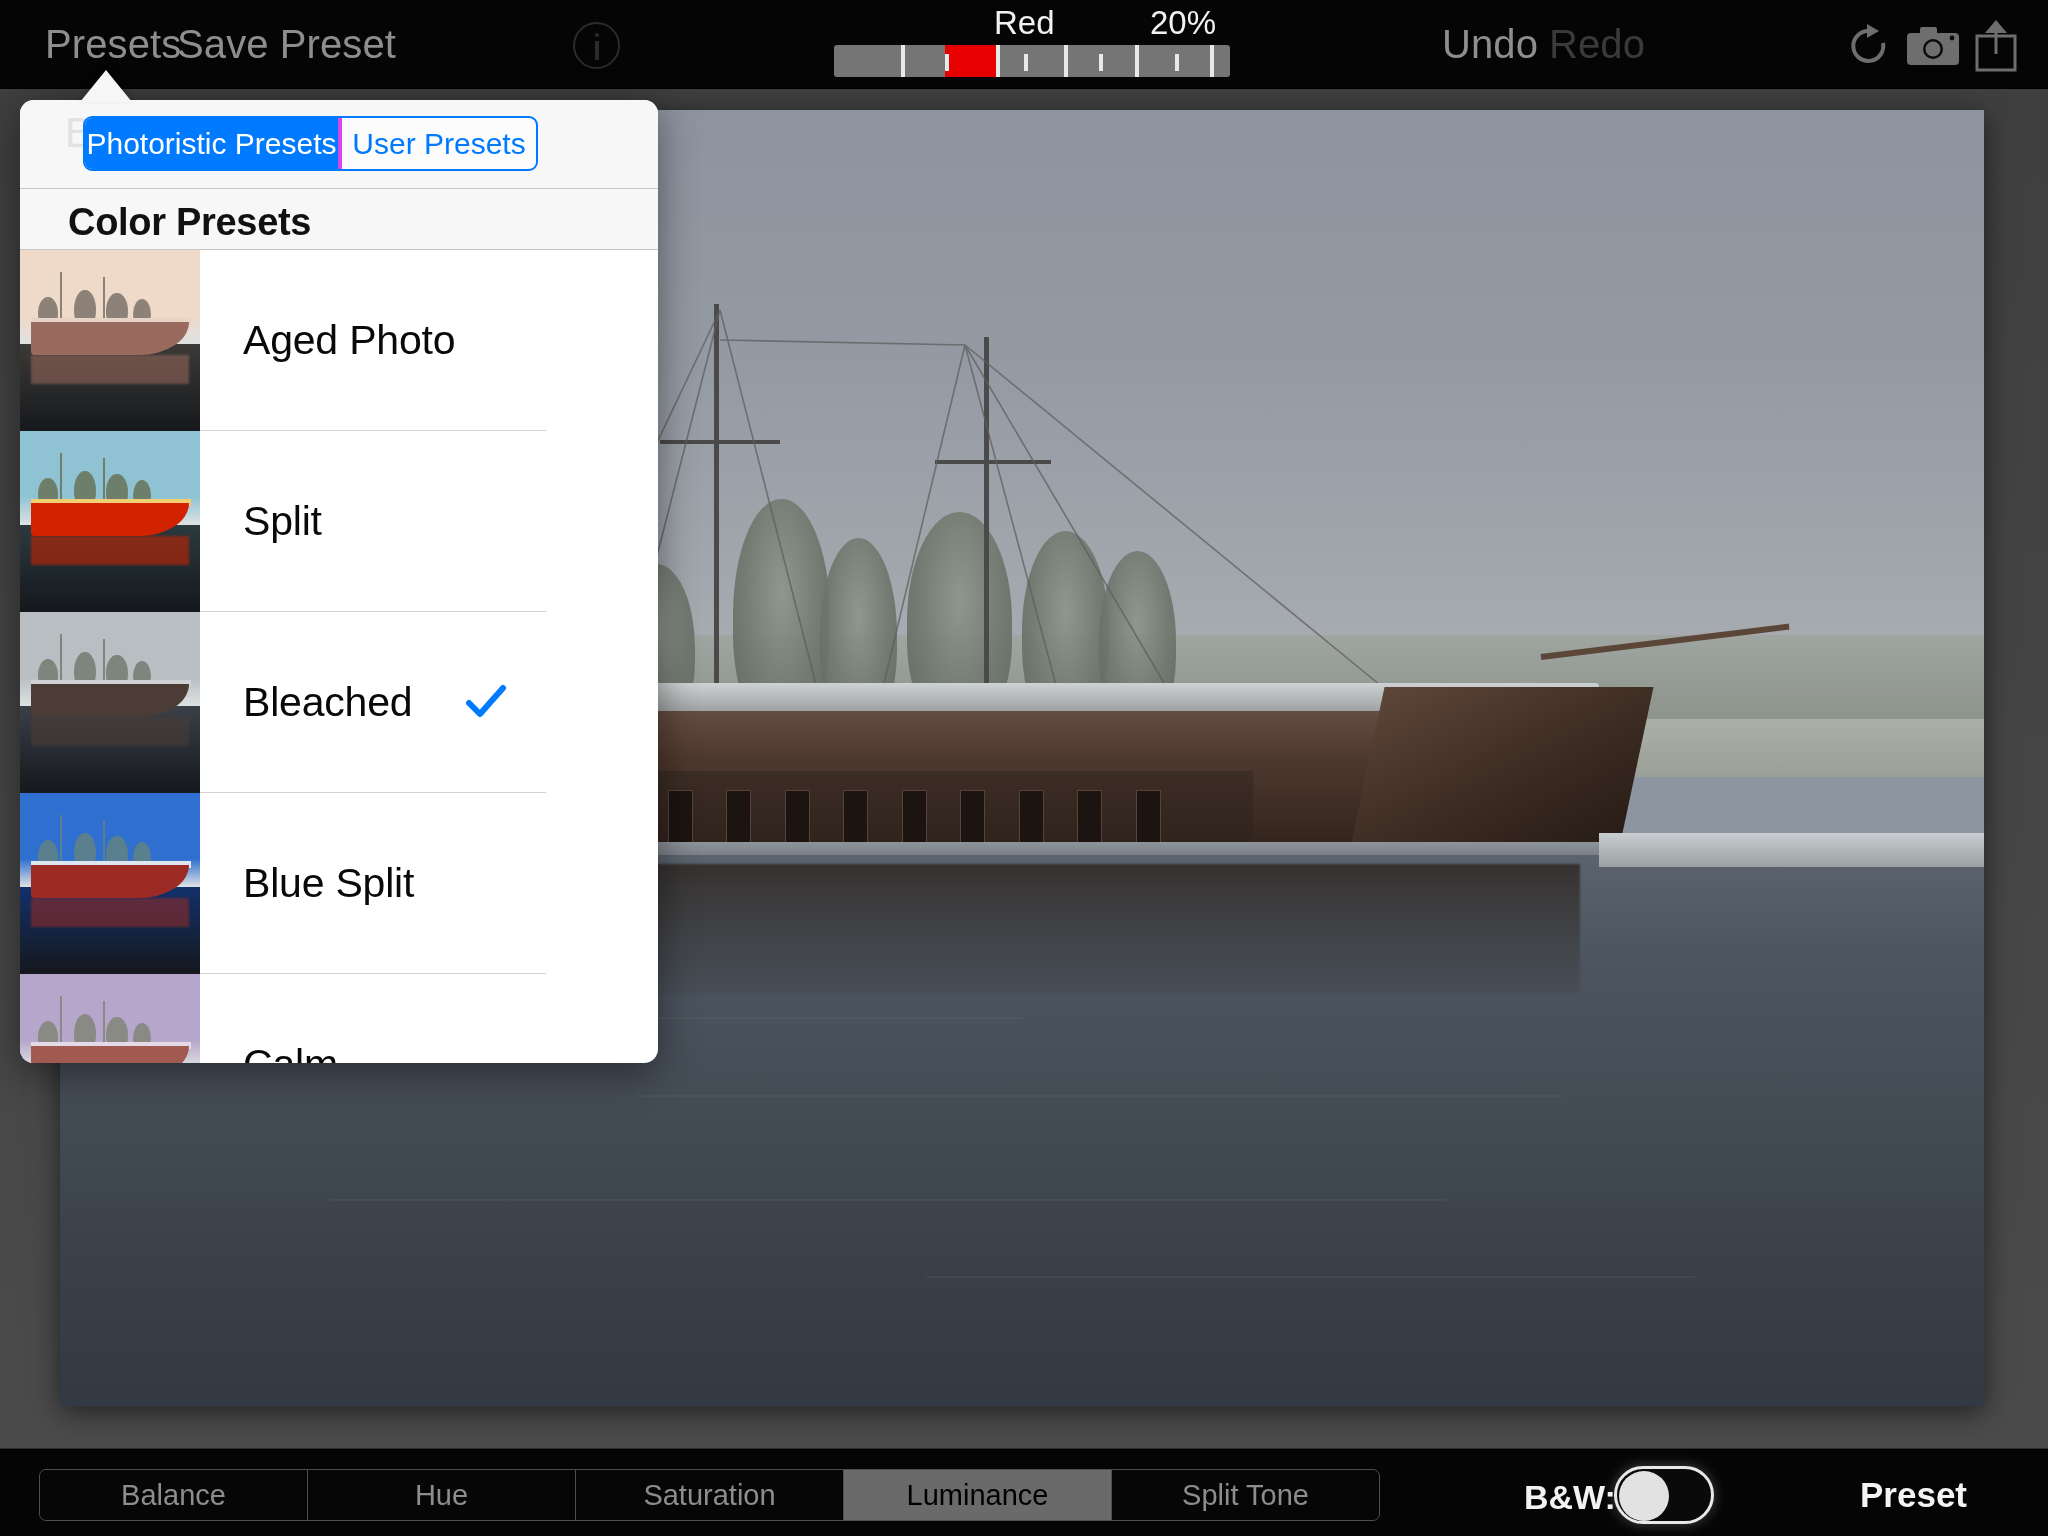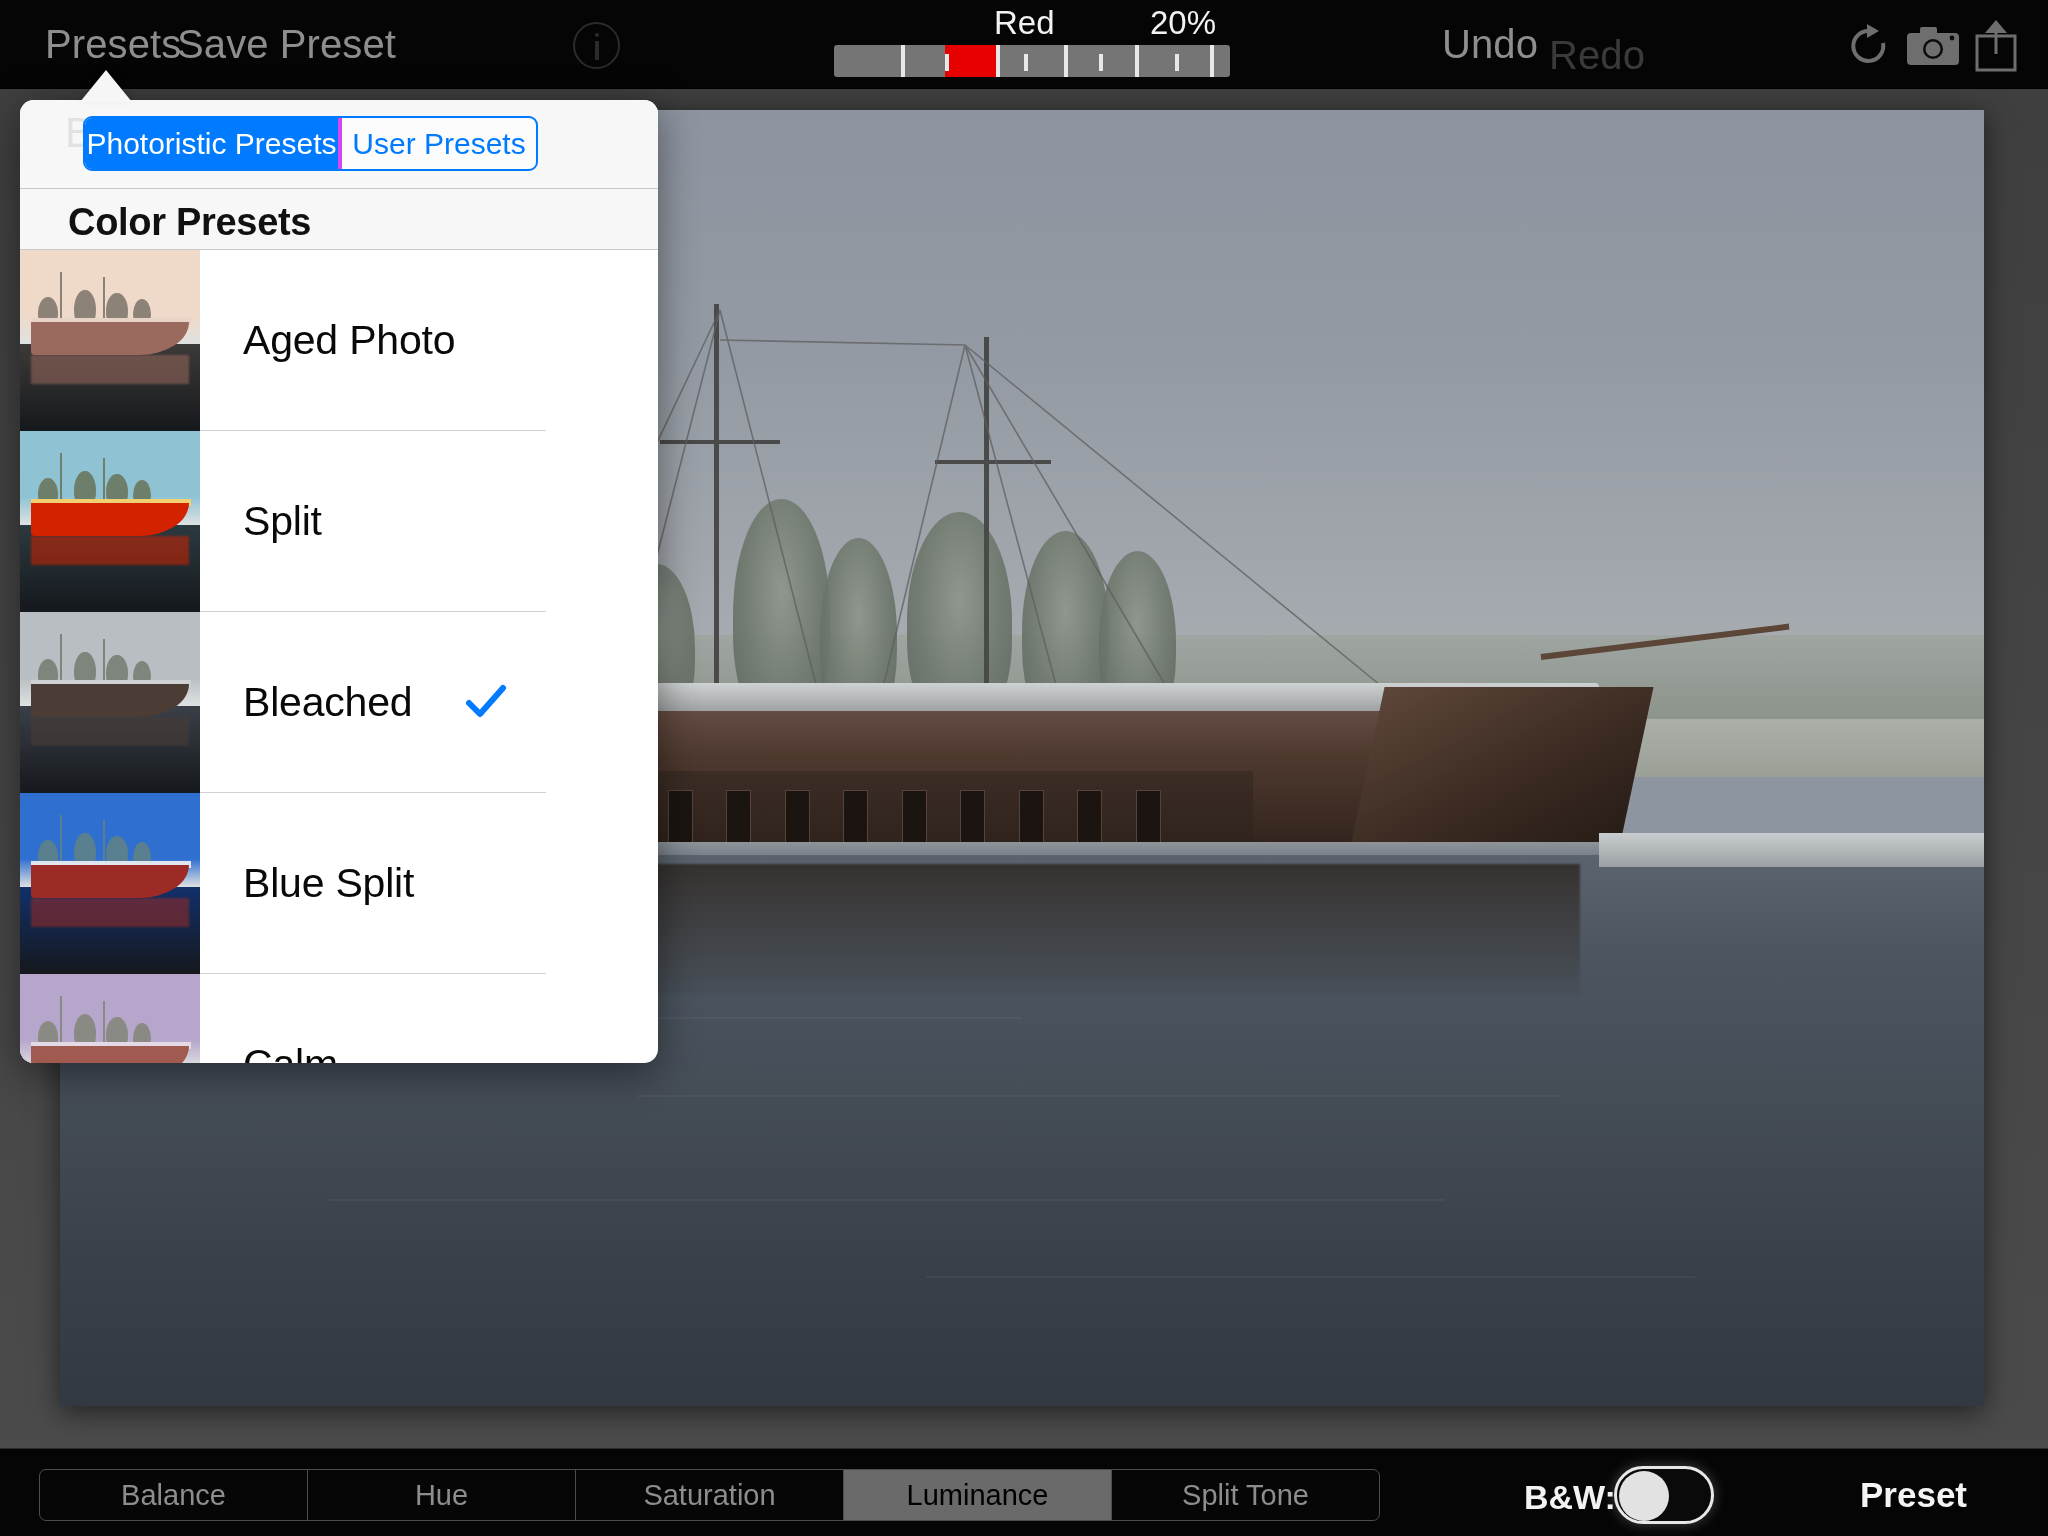--- a/index.html
+++ b/index.html
@@ -18,21 +18,21 @@
     border-bottom:1px solid #000;
     z-index:40;
   }
   .tb-text{
     position:absolute; color:#8e8e8e; font-size:40px; font-weight:400;
     letter-spacing:.1px; white-space:nowrap; line-height:1;
   }
   #presets-btn{ left:45px; top:24px; }
   #save-preset-btn{ left:177px; top:24px; }
   #undo-btn{ left:1442px; top:24px; }
-  #redo-btn{ left:1549px; top:24px; color:#3a3a3a;margin-top:11px; }
+  #redo-btn{ left:1549px; top:24px; color:#3a3a3a; }
 
   #info-icon{
     position:absolute; left:573px; top:22px; width:47px; height:47px;
     border:2px solid #2b2b2b; border-radius:50%;
   }
   #info-icon .dot{
     position:absolute; left:50%; top:9px; width:4px; height:4px; margin-left:-2px;
     background:#2b2b2b; border-radius:50%;
   }
   #info-icon .stem{

